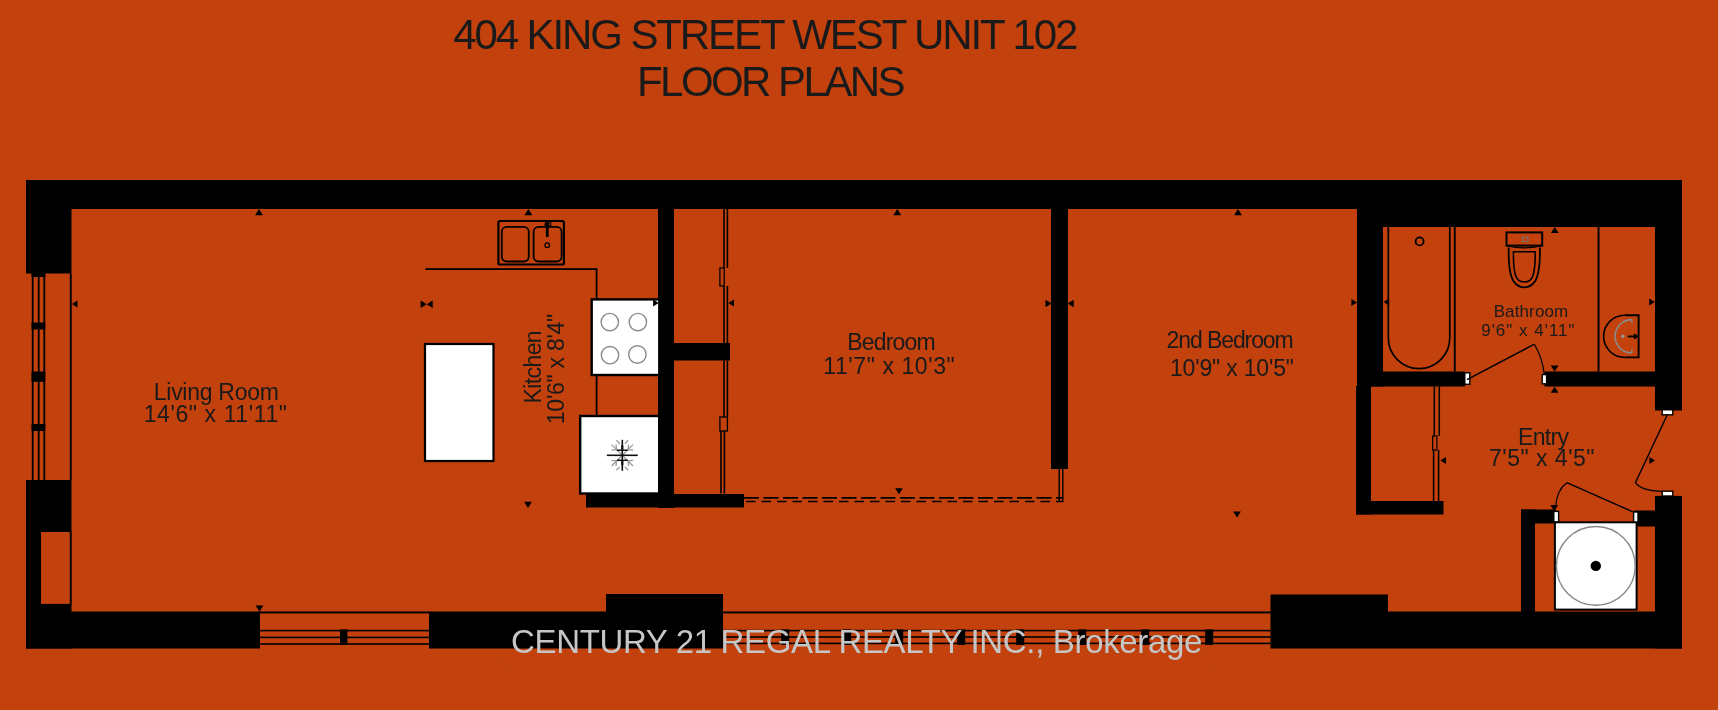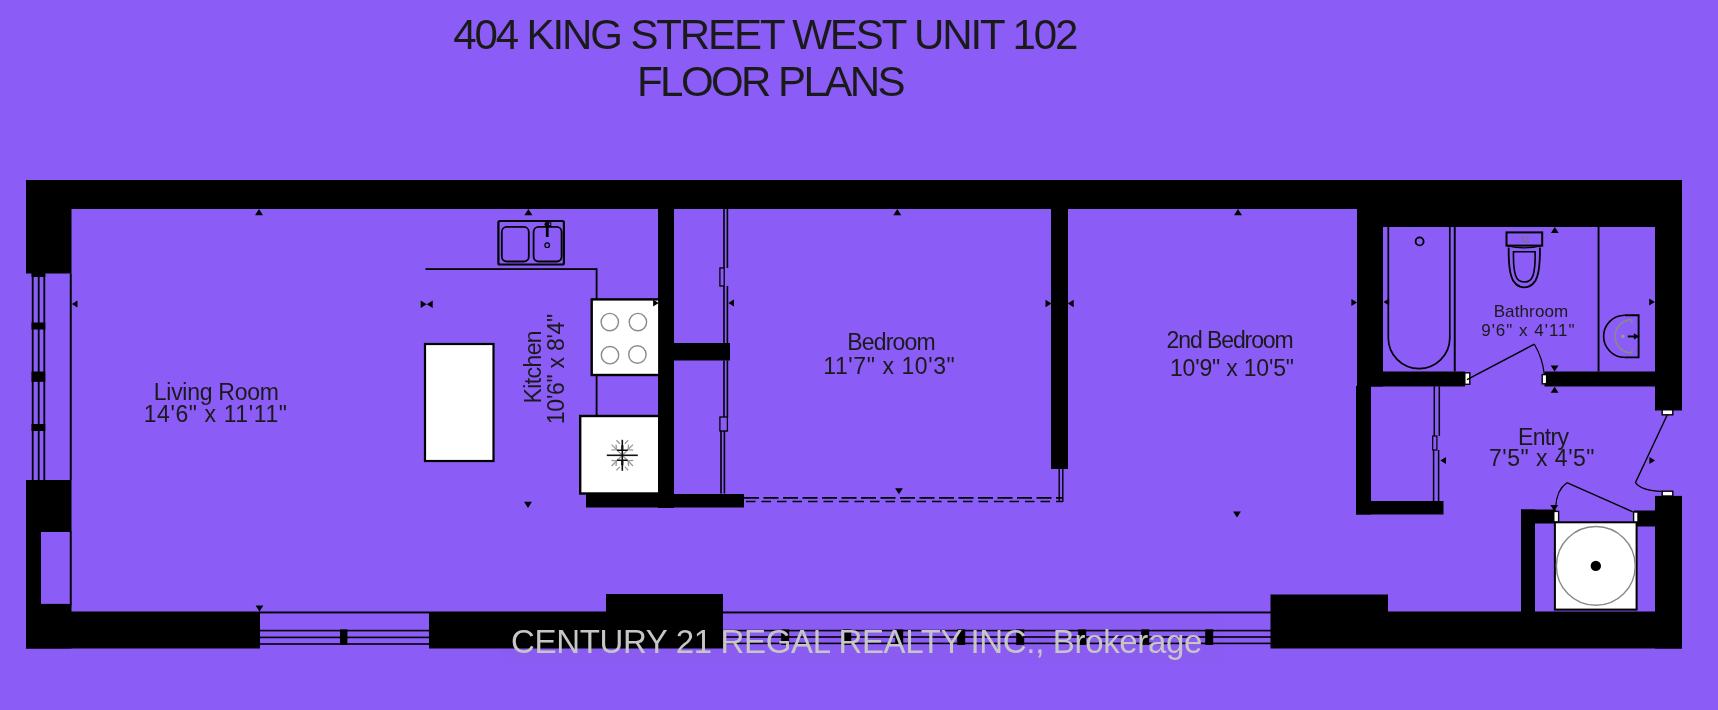--- a/index.html
+++ b/index.html
@@ -1,16 +1,16 @@
 <!DOCTYPE html>
 <html><head>
 <meta charset="utf-8">
 <style>
   html,body{margin:0;padding:0;background:#ffffff;}
-  #page{position:relative;width:1718px;height:710px;background:#8b5cf6;overflow:hidden;}
+  #page{position:relative;width:1718px;height:710px;background:#c2410c;overflow:hidden;}
   svg{position:absolute;left:0;top:0;}
   text{font-family:"Liberation Sans", sans-serif;}
 </style>
 </head>
 <body>
 <div id="page">
 <svg width="1718" height="710" viewBox="0 0 1718 710">
 
   <g fill="#000000" stroke="none">
 

